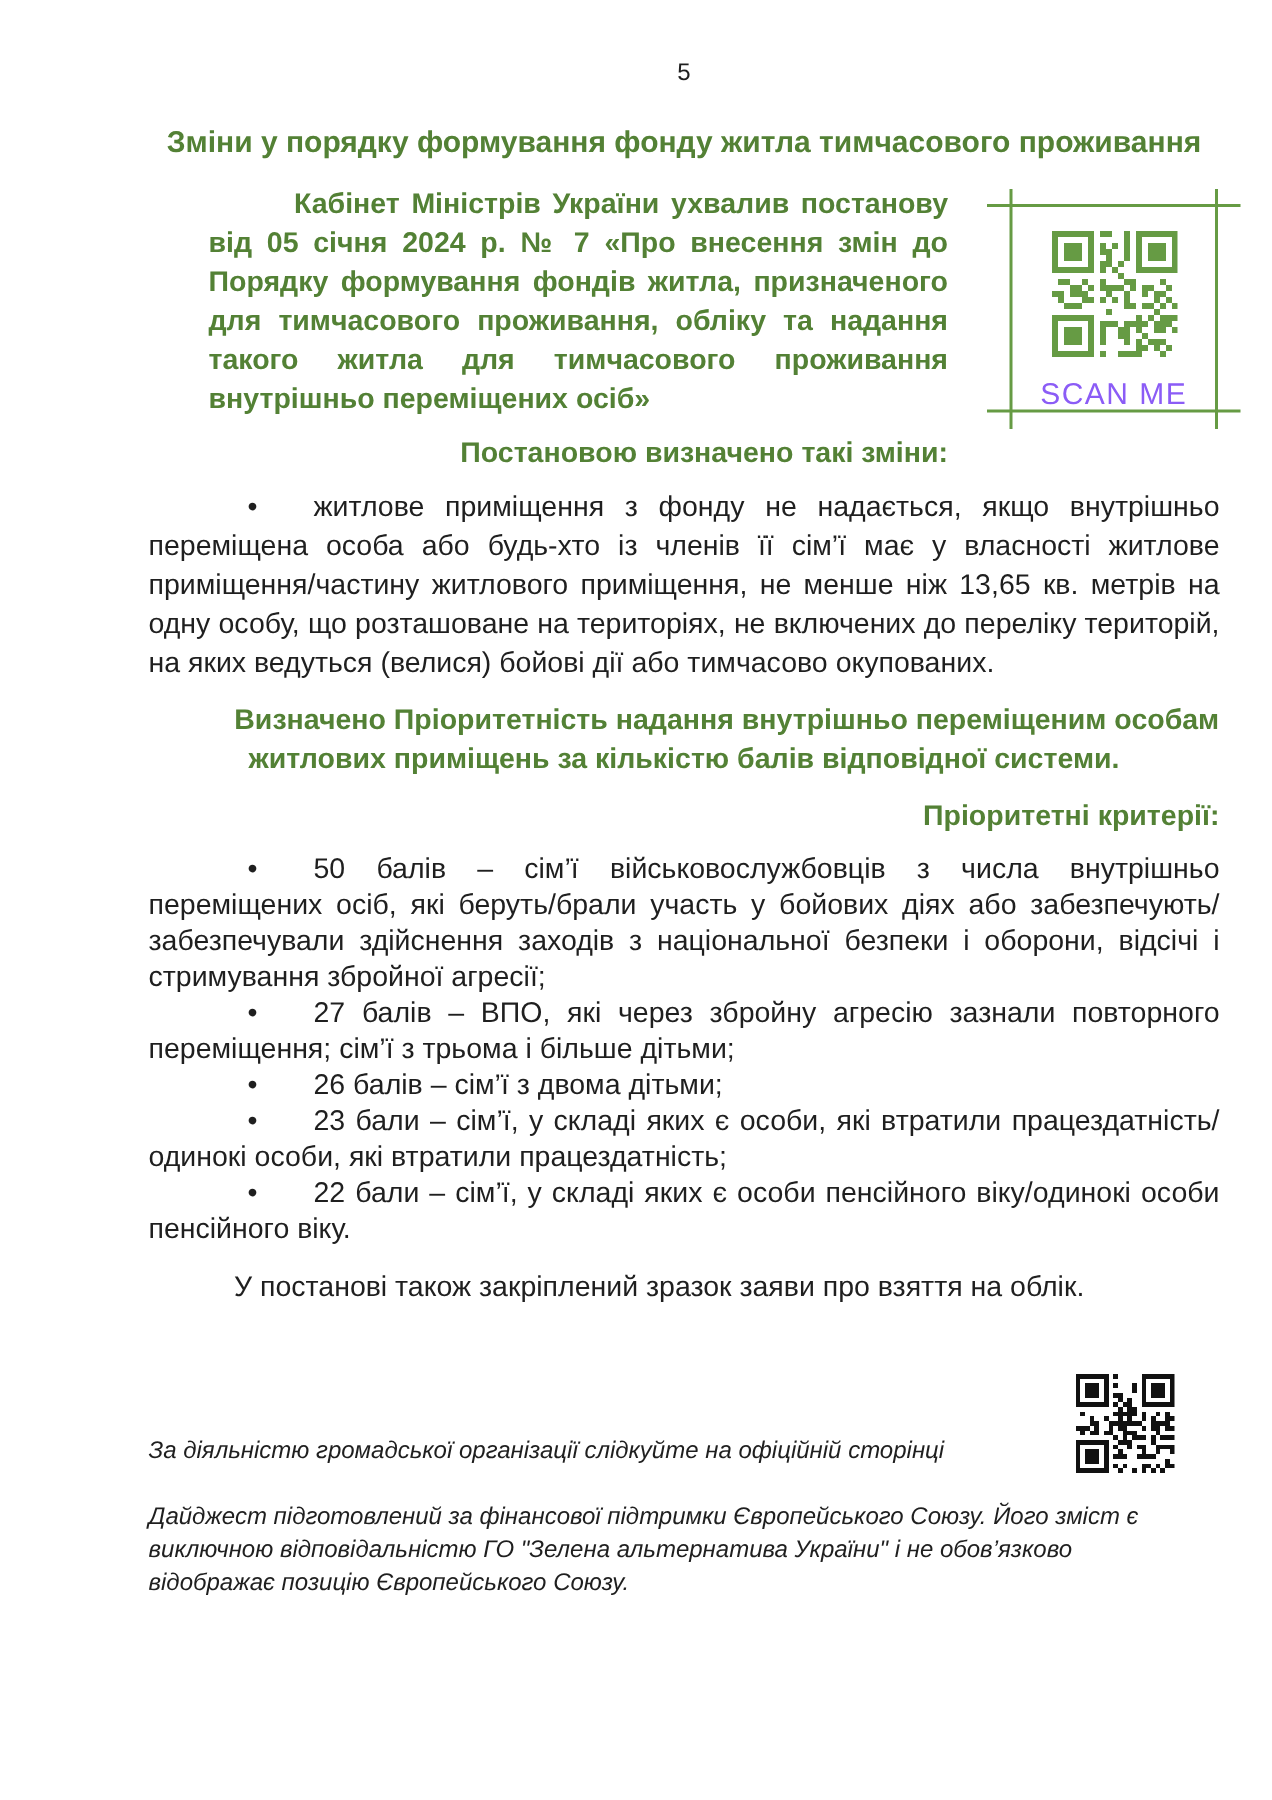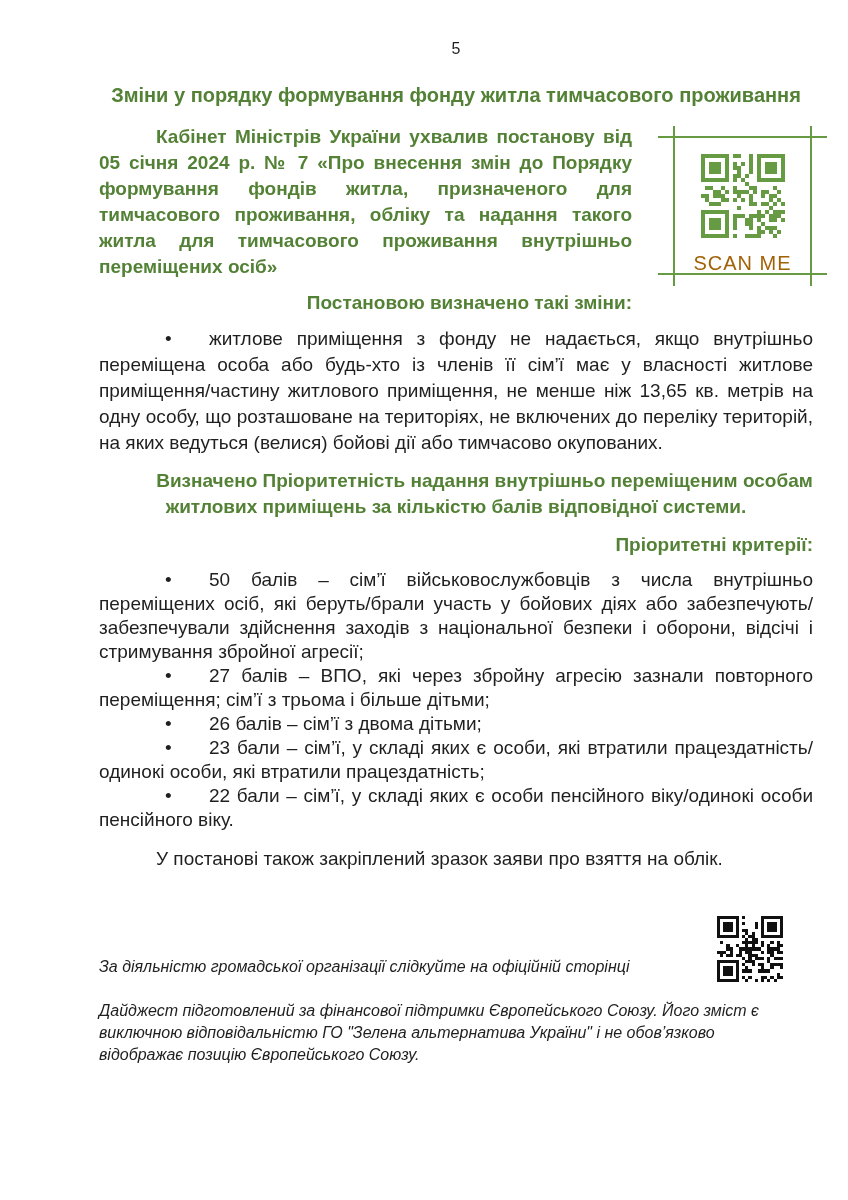--- a/index.html
+++ b/index.html
@@ -17,36 +17,36 @@
     text-align:center; font-size:20px; line-height:26px; font-weight:bold;
     color:#538135; margin:15px 0 16px;
   }
 
   p { margin:0; }
   .body-par { font-size:19px; line-height:26px; text-align:justify; }
   .indent   { text-indent:57px; }
 
   .green-bold { color:#538135; font-weight:bold; }
 
-  .intro-par { margin-bottom:10px; }
+  .intro-par { margin-bottom:10px;margin-left:40px; }
 
   
   .scanbox {
     float:right; width:169px; height:160px;
     margin:2px 0 30px 12px; position:relative; right:-14px;
   }
   .fline { position:absolute; background:#669b44; }
   .fl-top    { left:0; right:0; top:10px;  height:2px; }
   .fl-bottom { left:0; right:0; top:147px; height:2px; }
   .fl-left   { top:0; bottom:0; left:15px;  width:2px; }
   .fl-right  { top:0; bottom:0; right:15px; width:2px; }
   .scan-qr { position:absolute; top:28px; left:50%; transform:translateX(-50%); }
   .scan-label {
     position:absolute; bottom:12px; width:100%; text-align:center;
-    color:#a16207; font-size:20px; letter-spacing:1px; line-height:22px;
+    color:#8b5cf6; font-size:20px; letter-spacing:1px; line-height:22px;
   }
 
   .section-heading { font-size:19px; line-height:26px; margin:0 0 10px; text-indent:57px; text-align:right; }
 
   .bullet-par { text-indent:66px; margin:0 0 12px; }
   .bullet-mark { display:inline-block; width:44px; text-indent:0; }
 
   .statement { margin:0 0 12px; text-align:center; }
 
   .criteria { margin:0 0 14px; }

